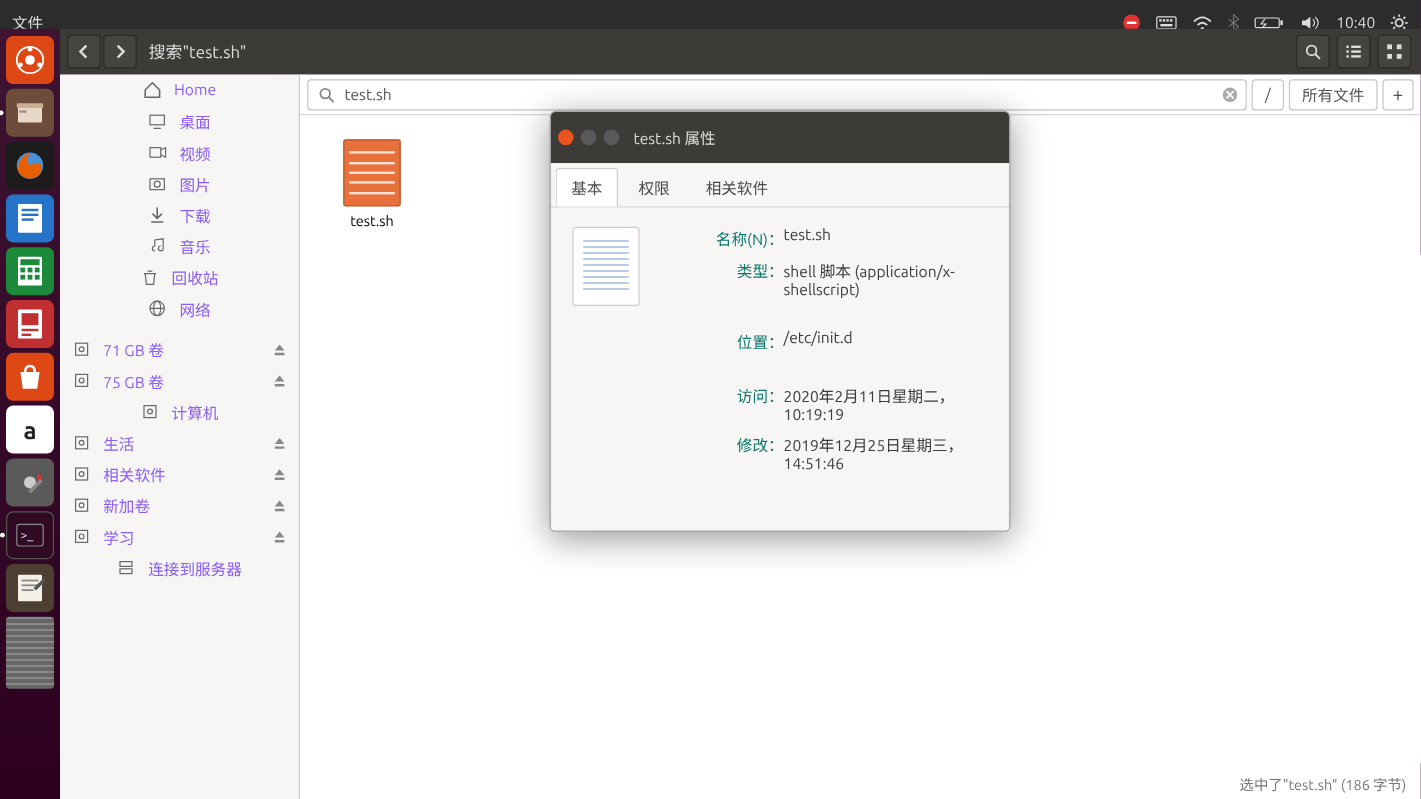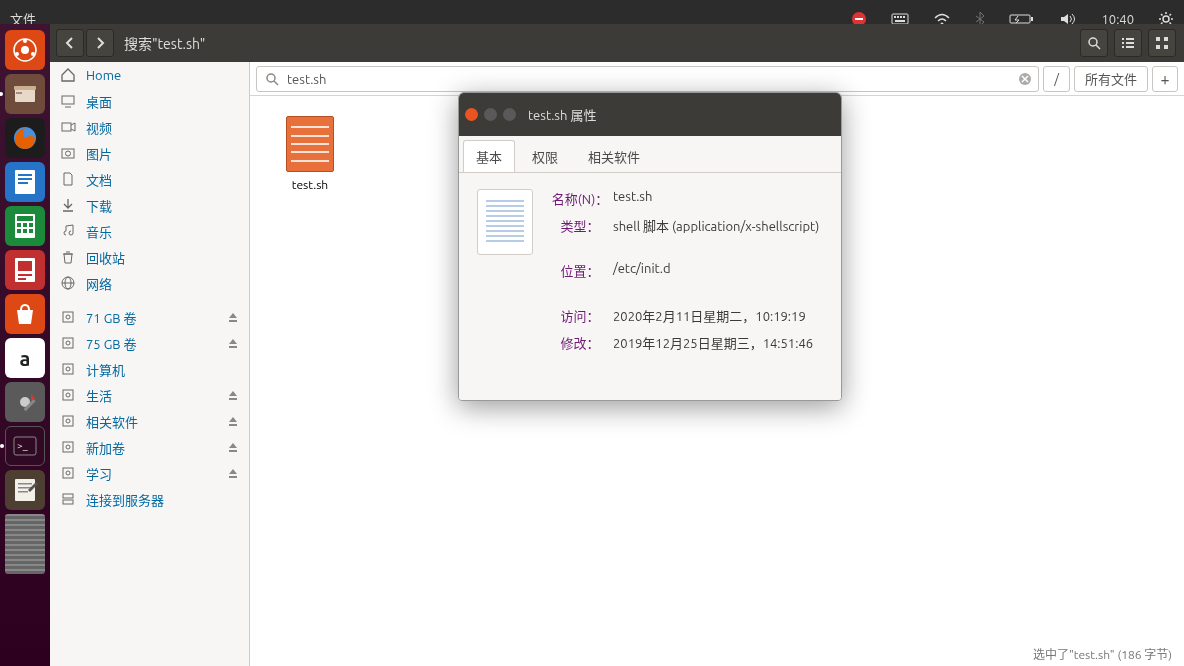--- a/index.html
+++ b/index.html
@@ -1,21 +1,21 @@
 <!DOCTYPE html>
 <html><head>
 <meta charset="utf-8">
 <style>
 * { margin: 0; padding: 0; box-sizing: border-box; font-family: "Ubuntu", "Noto Sans CJK SC", sans-serif; }
 body { width: 1184px; height: 666px; background: #2c001e; overflow: hidden; position: relative; }
 
 
 .menubar { height: 37px; background: #2c2c2c; color: #dcdcdc; display: flex; align-items: center; padding: 0 10px; font-size: 13px; justify-content: space-between; }
 .menubar .left { display: flex; gap: 14px; }
-.menubar .right { display: flex; align-items: center; gap: 24px; }
+.menubar .right { display: flex; align-items: center; gap: 12px; }
 .menubar .ind { display: inline-flex; align-items: center; }
 
 
 .launcher { position: absolute; left: 0; top: 24px; width: 50px; height: 642px; background: linear-gradient(#3e1432, #2c001e); display: flex; flex-direction: column; align-items: center; padding-top: 6px; gap: 4px; }
 .launch-item { width: 40px; height: 40px; border-radius: 6px; display: flex; align-items: center; justify-content: center; position: relative; }
 .launch-item.bg-orange { background: #dd4814; }
 .launch-item.bg-brown { background: #6e4b3a; }
 .launch-item.bg-ff { background: #1c1c1c; }
 .launch-item.bg-blue { background: #2674c8; }
 .launch-item.bg-green { background: #1b8a3a; }
@@ -33,21 +33,21 @@
 .toolbar { position: absolute; left: 50px; top: 24px; right: 0; height: 38px; background: #3c3b37; display: flex; align-items: center; padding: 0 6px; color: #ddd; }
 .tb-btn { width: 28px; height: 28px; border: 1px solid #2a2a26; background: #45443f; border-radius: 3px; display: flex; align-items: center; justify-content: center; margin-right: 2px; }
 .tb-path { margin-left: 8px; font-size: 14px; }
 .tb-right { margin-left: auto; display: flex; gap: 4px; }
 
 
 .tooltip { position: absolute; left: 58px; top: 66px; background: #3c3b37; color: #eee; border: 1px solid #1a1a18; font-size: 13px; padding: 6px 12px; box-shadow: 0 2px 6px rgba(0,0,0,0.4); }
 
 
 .sidebar { position: absolute; left: 50px; top: 62px; width: 200px; bottom: 0; background: #f7f6f5; border-right: 1px solid #ccc; overflow-y: auto; }
-.side-item { display: flex; align-items: center; padding: 4px 10px; height: 26px; color: #0369a1; font-size: 13px; gap: 10px; cursor: pointer; }
+.side-item { display: flex; align-items: center; padding: 4px 10px; height: 26px; color: #8b5cf6; font-size: 13px; gap: 10px; cursor: pointer; justify-content: center; }
 .side-item .ic { width: 16px; height: 16px; display: inline-flex; align-items: center; justify-content: center; color: #686868; }
 .side-item .eject { margin-left: auto; color: #888; }
 .side-sep { height: 8px; }
 
 
 .content { position: absolute; left: 250px; top: 62px; right: 0; bottom: 0; background: #fff; }
 .search-bar { height: 34px; display: flex; align-items: center; padding: 4px 6px; border-bottom: 1px solid #d6d4d2; gap:4px;}
 .search-input { flex: 1; height: 26px; border: 1px solid #c8c5c2; border-radius: 3px; display: flex; align-items: center; padding: 0 8px; font-size: 13px; color: #555; gap:8px; position:relative;}
 .search-input .clear { position:absolute; right:6px; color:#888; }
 .search-pill { height: 26px; padding: 0 10px; border: 1px solid #c8c5c2; border-radius: 3px; display: flex; align-items: center; font-size: 13px; color: #555; }
@@ -64,21 +64,21 @@
 .dlg-title { height: 43px; background: #3c3b37; color: #ddd; display: flex; align-items: center; padding: 0 6px; font-size: 13px; gap:6px;}
 .dlg-title .wbtn { width: 13px; height: 13px; border-radius: 50%; display:inline-block; }
 .wbtn.close { background: #e95420; }
 .wbtn.min { background: #5a595a; }
 .wbtn.max { background: #5a595a; }
 .dlg-tabs { display: flex; border-bottom: 1px solid #d0ccc8; background: #f7f6f5; }
 .dlg-tab { padding: 6px 12px; font-size: 13px; color: #4a4a4a; border: 1px solid transparent; border-bottom: none; margin-top:4px; margin-left:4px;}
 .dlg-tab.active { background: #fff; border-color: #d0ccc8; border-radius: 3px 3px 0 0; }
 .dlg-body { padding: 16px 18px 40px; background: #f7f6f5; }
 .dlg-row { display: flex; margin-bottom: 8px; font-size: 13px; color: #3b3b3b; }
-.dlg-row .k { width: 66px; text-align: center; color:#701a75;}
+.dlg-row .k { width: 66px; text-align: right; color:#0f766e;margin-left:40px;}
 .dlg-row .v { flex: 1; color:#3b3b3b;}
 .dlg-icon { width: 56px; height: 66px; background: #fff; border: 1px solid #d0ccc8; border-radius: 3px; display: flex; align-items: center; justify-content: center; float: left; margin-right: 14px; position:relative;}
 .dlg-icon::after{content:""; position:absolute; left:8px; right:8px; top:10px; bottom:10px; background: repeating-linear-gradient(#b8cce8, #b8cce8 2px, transparent 2px, transparent 5px);}
 .dlg-rows { overflow: hidden; }
 .dlg-gap { height: 18px; }
 
 svg { display: block; }
 </style>
 </head>
 <body>
@@ -313,28 +313,20 @@
         <span>视频</span>
       </div>
       <div class="side-item">
         <span class="ic">
           <svg width="16" height="16">
             <rect x="2" y="4" width="12" height="9" fill="none" stroke="#686868"></rect>
             <circle cx="8" cy="8.5" r="2.5" fill="none" stroke="#686868"></circle>
           </svg>
         </span>
         <span>图片</span>
-      </div>
-      <div class="side-item">
-        <span class="ic">
-          <svg width="16" height="16">
-            <path d="M4 2 L10 2 L12 4 L12 14 L4 14 Z" fill="none" stroke="#686868"></path>
-          </svg>
-        </span>
-        <span>文档</span>
       </div>
       <div class="side-item">
         <span class="ic">
           <svg width="16" height="16">
             <path d="M8 2 L8 10 M4 7 L8 11 L12 7 M3 14 L13 14" fill="none" stroke="#686868" stroke-width="1.3"></path>
           </svg>
         </span>
         <span>下载</span>
       </div>
       <div class="side-item">

